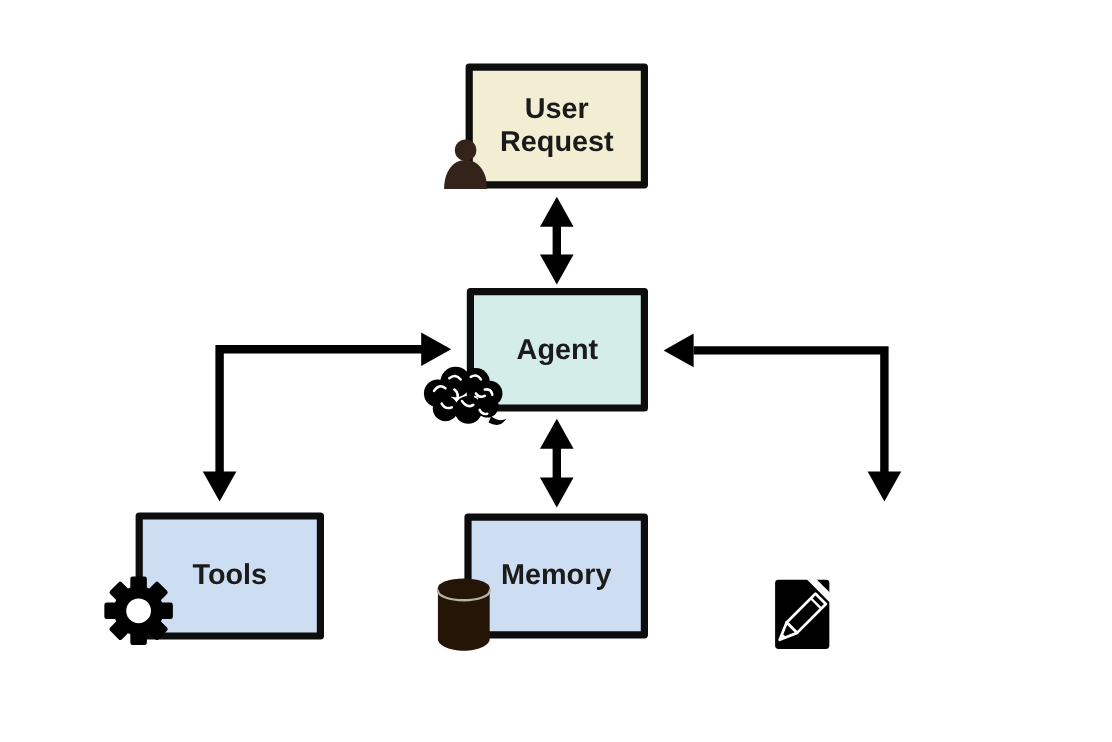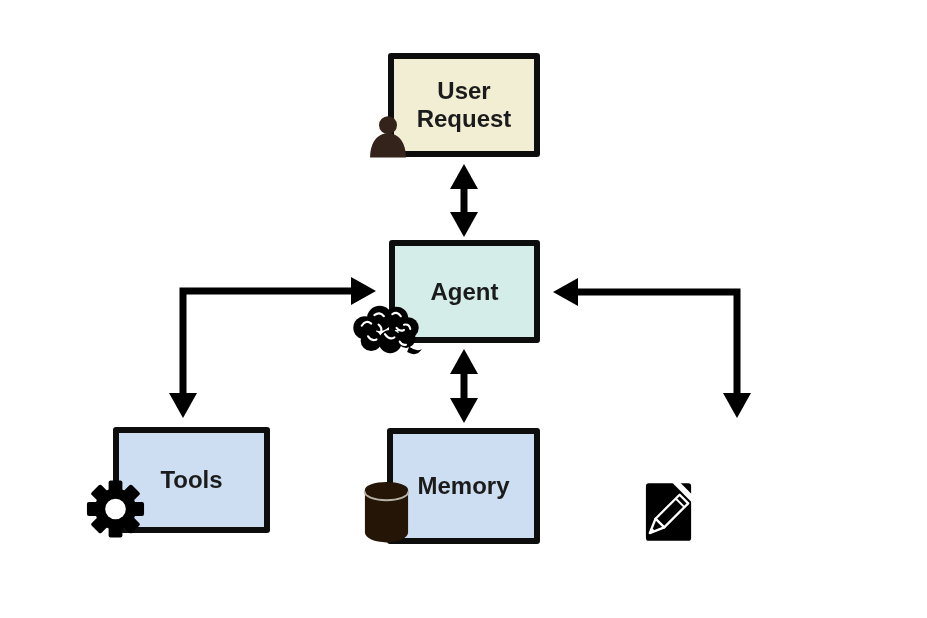--- a/index.html
+++ b/index.html
@@ -11,21 +11,21 @@
   .node{
     position:absolute;box-sizing:border-box;z-index:1;
     border:6px solid #0d0d0d;border-radius:3px;
     display:flex;align-items:center;justify-content:center;
     font-weight:bold;font-size:24px;line-height:1.15;color:#1b1b1b;
     text-align:center;
   }
   .node-user-request{left:388px;top:53px;width:152px;height:104px;background:#f2eed4;}
   .node-agent{left:389px;top:240px;width:151px;height:103px;background:#d4ede8;}
   .node-tools{left:113px;top:427px;width:157px;height:106px;background:#cddef2;}
-  .node-memory{left:387px;top:428px;width:153px;height:116px;background:#cddef2;}
+  .node-memory{left:387px;top:428px;width:153px;height:104px;background:#cddef2;}
   .node-planning{left:662px;top:428px;width:153px;height:104px;background:#cddef2;}
   .icon{position:absolute;z-index:2;}
   .icon-person{left:363px;top:111px;}
   .icon-brain{left:348px;top:302px;}
   .icon-gear{left:84px;top:477px;}
   .icon-database{left:361px;top:477px;}
   .icon-note{left:644px;top:477px;}
 </style>
 </head>
 <body>

